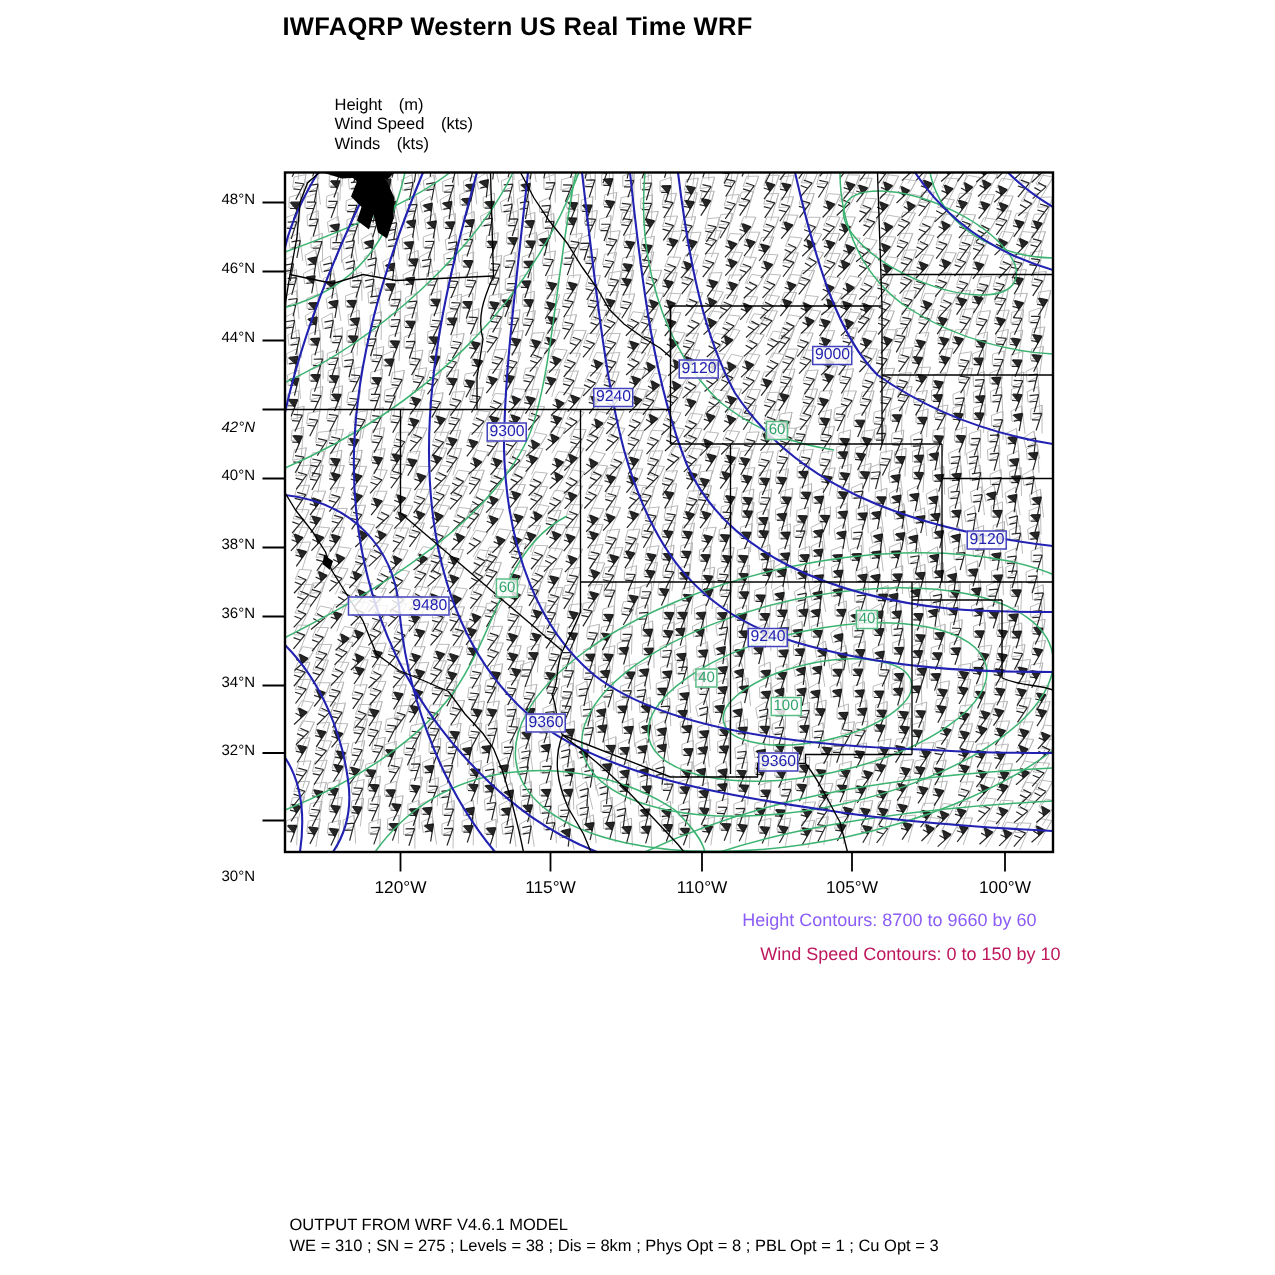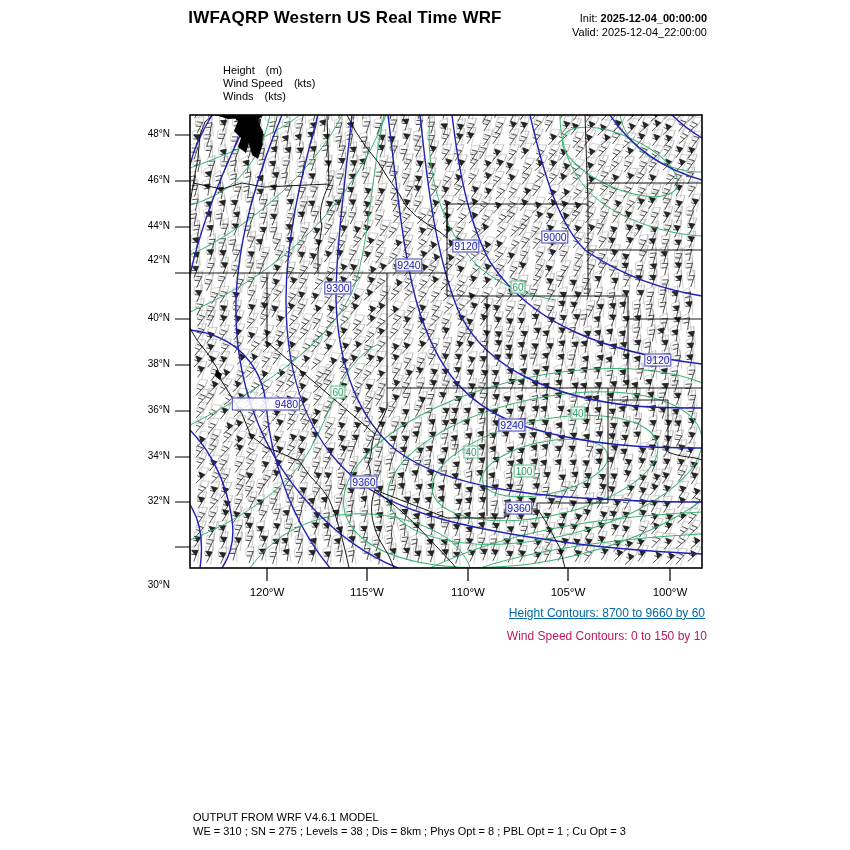--- a/index.html
+++ b/index.html
@@ -12,35 +12,31 @@
   #legend{position:absolute;left:223px;top:64px;font-size:11px;line-height:13px;}
   .legend-row .unit{margin-left:11px;}
   #map-host{position:absolute;left:0;top:0;width:850px;height:850px;}
   svg{position:absolute;left:0;top:0;}
   .lat-label{position:absolute;right:680px;width:44px;text-align:right;font-size:10px;}
   .lon-label{position:absolute;transform:translateX(-50%);top:586px;font-size:11.5px;}
   .clabel{position:absolute;transform:translate(-50%,-50%);font-size:10.5px;line-height:11px;
           padding:0 1px;background:rgba(255,255,255,.82);border:1px solid;white-space:nowrap;}
   .clabel.h{color:#2222b2;border-color:rgba(34,34,178,.85);}
   .clabel.w{color:#2fa36a;border-color:rgba(60,179,113,.85);font-size:10px;}
-  #caption-height{position:absolute;right:145px;top:606px;font-size:12px;color:#0369a1;text-decoration:underline;}
+  #caption-height{position:absolute;right:159px;top:606px;font-size:12px;color:#8b5cf6;}
   #caption-wind{position:absolute;right:143px;top:629px;font-size:12px;color:#be185d;}
   #footer{position:absolute;left:193px;top:810px;font-size:11px;line-height:14px;}
 </style>
 </head>
 <body>
 
 <div id="canvas">
 
   <div id="page-title">IWFAQRP Western US Real Time WRF</div>
 
-  <div id="init-block">
-    <div><span>Init:</span> <b>2025-12-04_00:00:00</b></div>
-    <div><span>Valid:</span> <span>2025-12-04_22:00:00</span></div>
-  </div>
 
   <div id="legend">
     <div class="legend-row"><span>Height</span><span class="unit">(m)</span></div>
     <div class="legend-row"><span>Wind Speed</span><span class="unit">(kts)</span></div>
     <div class="legend-row"><span>Winds</span><span class="unit">(kts)</span></div>
   </div>
 
   <div id="map-host">
     <svg id="map-svg" width="850" height="850" viewBox="0 0 850 850">
         <defs>
@@ -135,21 +131,21 @@
   <div id="caption-wind">Wind Speed Contours: 0 to 150 by 10</div>
 
   <div id="footer">
     <div>OUTPUT FROM WRF V4.6.1 MODEL</div>
     <div>WE = 310 ; SN = 275 ; Levels = 38 ; Dis = 8km ; Phys Opt = 8 ; PBL Opt = 1 ; Cu Opt = 3</div>
   </div>
 
 <span class="lat-label" style="top: 128px;">48°N</span>
     <span class="lat-label" style="top: 174px;">46°N</span>
     <span class="lat-label" style="top: 220px;">44°N</span>
-    <span class="lat-label" style="top: 254px;">42°N</span>
+    <span class="lat-label" style="top: 280px; font-style: italic;">42°N</span>
     <span class="lat-label" style="top: 312px;">40°N</span>
     <span class="lat-label" style="top: 358px;">38°N</span>
     <span class="lat-label" style="top: 404px;">36°N</span>
     <span class="lat-label" style="top: 450px;">34°N</span>
     <span class="lat-label" style="top: 495px;">32°N</span>
     <span class="lat-label" style="top: 540px; margin-top: 39px;">30°N</span>
     <span class="lon-label" style="left: 267px;">120°W</span>
     <span class="lon-label" style="left: 367px;">115°W</span>
     <span class="lon-label" style="left: 468px;">110°W</span>
     <span class="lon-label" style="left: 568px;">105°W</span>

